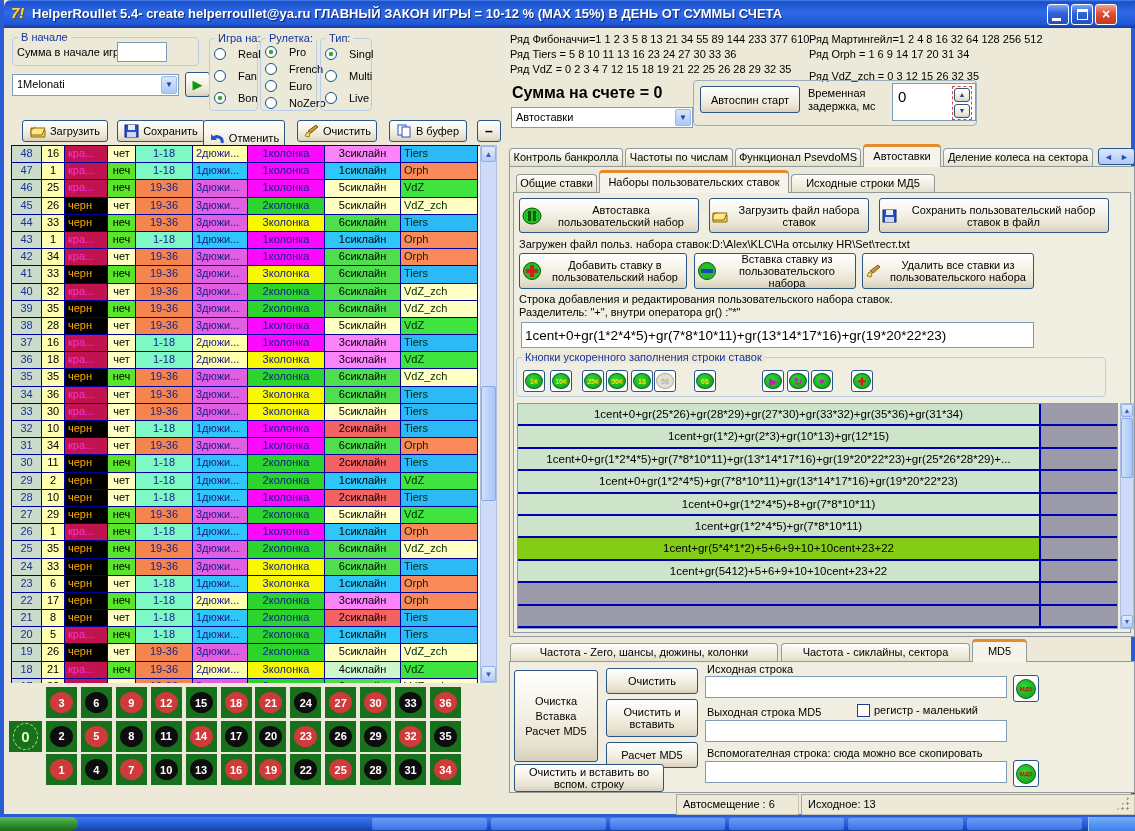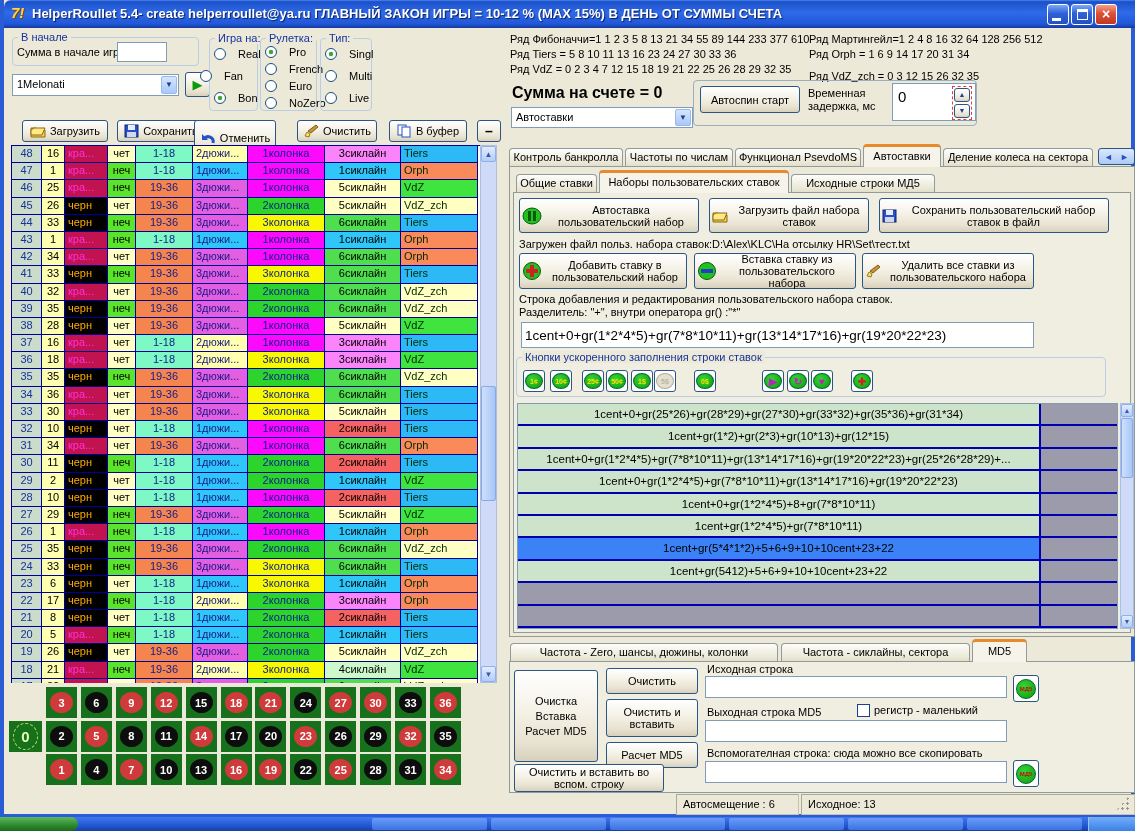--- a/index.html
+++ b/index.html
@@ -146,21 +146,21 @@
   </div>
 
   <div id="radio-groups">
       <div class="groupbox" style="left: 205px; top: 38px; width: 49px; height: 73px;">
         <span class="gtitle">Игра на:</span>
       </div>
       <div class="radio-row" style="left: 210px; top: 48px;">
         <div class="radio-dot"></div>
         <span>Real</span>
       </div>
-      <div class="radio-row" style="left: 196px; top: 70px;">
+      <div class="radio-row" style="left: 210px; top: 70px;">
         <div class="radio-dot"></div>
         <span>Fan</span>
       </div>
       <div class="radio-row" style="left: 210px; top: 92px;">
         <div class="radio-dot sel"></div>
         <span>Bon</span>
       </div>
       <div class="groupbox" style="left: 256px; top: 38px; width: 57px; height: 73px;">
         <span class="gtitle">Рулетка:</span>
       </div>
@@ -206,21 +206,21 @@
         <span>Загрузить</span>
       </div>
       <div class="btn" style="left: 113px; top: 120px; width: 88px; height: 22px;">
         <span><svg class="icon-svg" width="15" height="14">
             <rect x="1" y="1" width="13" height="12" fill="#2850c8" stroke="#10266a"></rect>
             <rect x="4" y="1" width="7" height="5" fill="#e8ecf8"></rect>
             <rect x="3" y="8" width="9" height="5" fill="#cfd8f0"></rect>
           </svg></span>
         <span>Сохранить</span>
       </div>
-      <div class="btn" style="left: 190px; top: 120px; width: 82px; height: 36px;">
+      <div class="btn" style="left: 199px; top: 120px; width: 82px; height: 36px;">
         <span><svg class="icon-svg" width="16" height="13">
             <path d="M13 11 a5 5 0 0 0 -9 -4" fill="none" stroke="#2850c8" stroke-width="3"></path>
             <path d="M2 2 v6 h6 z" fill="#2850c8"></path>
           </svg></span>
         <span>Отменить</span>
       </div>
       <div class="btn" style="left: 293px; top: 120px; width: 80px; height: 22px;">
         <span><svg class="icon-svg" width="16" height="14">
             <path d="M13 1 l2 2 -7 6 -3 -2 z" fill="#c89038" stroke="#806018"></path>
             <path d="M4 8 l3 2 -1 3 -4 -1 z" fill="#f8e060" stroke="#9a7a20"></path>
@@ -870,21 +870,21 @@
       </div>
       <div class="bet-row">
         <div class="bet-main" style="background: rgb(205, 228, 203);">1cent+0+gr(1*2*4*5)+8+gr(7*8*10*11)</div>
         <div class="bet-fill"></div>
       </div>
       <div class="bet-row">
         <div class="bet-main" style="background: rgb(205, 228, 203);">1cent+gr(1*2*4*5)+gr(7*8*10*11)</div>
         <div class="bet-fill"></div>
       </div>
       <div class="bet-row">
-        <div class="bet-main" style="background: #3b82f6; text-align: center;">1cent+gr(5*4*1*2)+5+6+9+10+10cent+23+22</div>
+        <div class="bet-main" style="background: #84cc16; text-align: center;">1cent+gr(5*4*1*2)+5+6+9+10+10cent+23+22</div>
         <div class="bet-fill"></div>
       </div>
       <div class="bet-row">
         <div class="bet-main" style="background: rgb(205, 228, 203);">1cent+gr(5412)+5+6+9+10+10cent+23+22</div>
         <div class="bet-fill"></div>
       </div>
       <div class="bet-row">
         <div class="bet-main" style="background: rgb(155, 155, 171);"></div>
         <div class="bet-fill"></div>
       </div>

